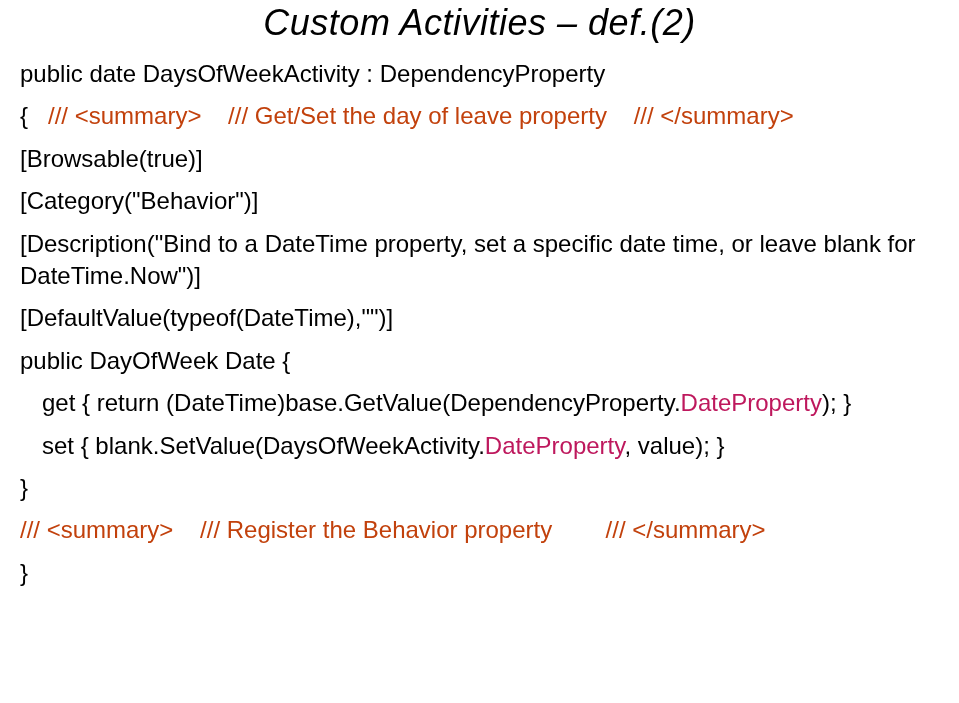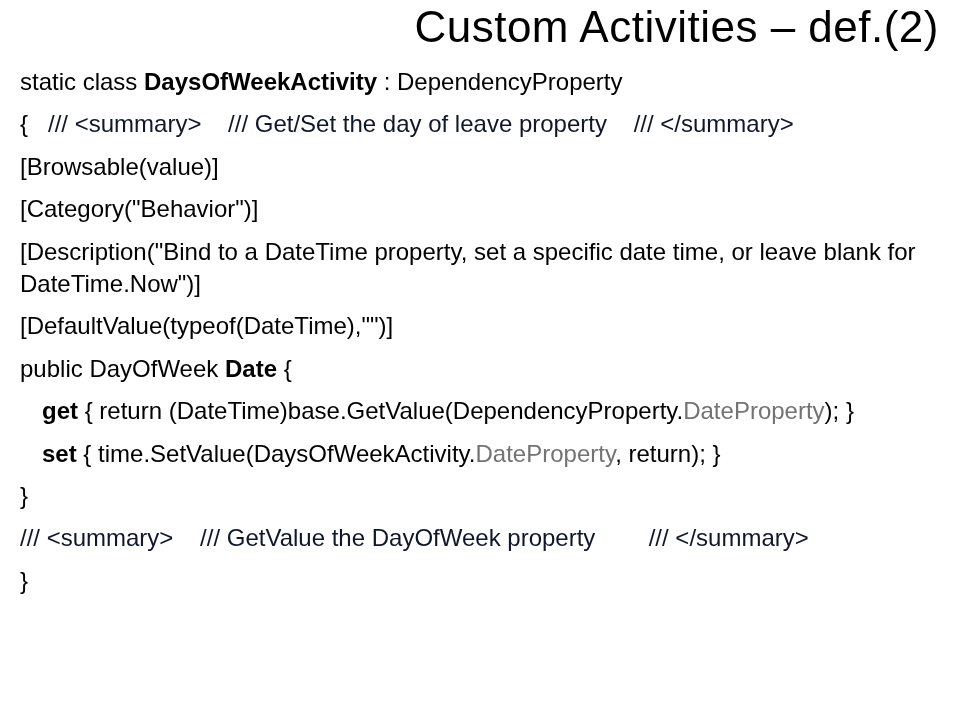--- a/index.html
+++ b/index.html
@@ -12,88 +12,89 @@
     color: #000000;
     overflow: hidden;
   }
   .slide {
     box-sizing: border-box;
     width: 959px;
     height: 703px;
     padding: 0 20px 0 20px;
   }
   .title {
-    font-size: 44px;
+    font-size: 36px;
     font-weight: 400;
-    text-align: right;
+    text-align: center;
     margin: 2px 0 14px 0;
     letter-spacing: 0.5px;
+    font-style: italic;
   }
   .body {
     font-size: 24px;
     line-height: 1.35;
   }
   .body p {
     margin: 0 0 10px 0;
   }
   .indent1 { padding-left: 22px; }
-  .comment { color: #0f172a; }
-  .red { color: #737373; }
-  .bold { font-weight: 700; }
+  .comment { color: #c2410c; }
+  .red { color: #be185d; }
+  .bold { font-weight: 400; }
   .nowrap { white-space: nowrap; }
 </style>
 </head>
 <body>
 
 <div class="slide">
 
   <div class="title">Custom Activities – def.(2)</div>
 
   <div class="body">
 
     <p>
-      <span>static class </span><span class="bold">DaysOfWeekActivity</span><span> : DependencyProperty</span>
+      <span>public date </span><span class="bold">DaysOfWeekActivity</span><span> : DependencyProperty</span>
     </p>
 
     <p>
       <span>{</span>
       &nbsp;
       <span class="comment">/// &lt;summary&gt;</span>
       &nbsp;&nbsp;
       <span class="comment">/// Get/Set the day of leave property</span>
       &nbsp;&nbsp;
       <span class="comment">/// &lt;/summary&gt;</span>
     </p>
 
-    <p>[Browsable(value)]</p>
+    <p>[Browsable(true)]</p>
 
     <p>[Category("Behavior")]</p>
 
     <p>[Description("Bind to a DateTime property, set a specific date time, or leave blank for DateTime.Now")]</p>
 
     <p>[DefaultValue(typeof(DateTime),"")]</p>
 
     <p>
       <span>public DayOfWeek </span><span class="bold">Date</span><span> {</span>
     </p>
 
     <p class="indent1 nowrap">
       <span class="bold">get</span><span> { return (DateTime)base.GetValue(DependencyProperty.</span><span class="red">DateProperty</span><span>); }</span>
     </p>
 
     <p class="indent1">
-      <span class="bold">set</span><span> { time.SetValue(DaysOfWeekActivity.</span><span class="red">DateProperty</span><span>, return); }</span>
+      <span class="bold">set</span><span> { blank.SetValue(DaysOfWeekActivity.</span><span class="red">DateProperty</span><span>, value); }</span>
     </p>
 
     <p>}</p>
 
     <p>
       <span class="comment">/// &lt;summary&gt;</span>
       &nbsp;&nbsp;
-      <span class="comment">/// GetValue the DayOfWeek property</span>
+      <span class="comment">/// Register the Behavior property</span>
       &nbsp;&nbsp;&nbsp;&nbsp;&nbsp;&nbsp;
       <span class="comment">/// &lt;/summary&gt;</span>
     </p>
 
 
     <p>}</p>
 
   </div>
 
 </div>

